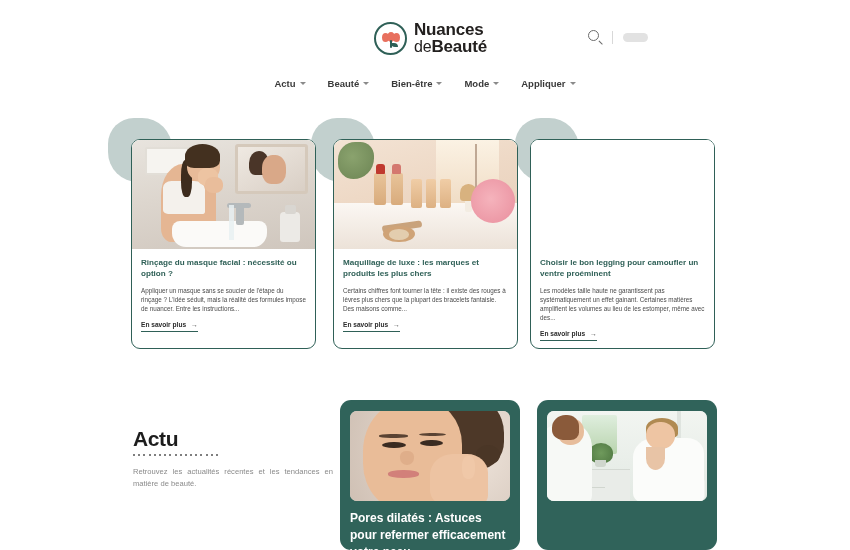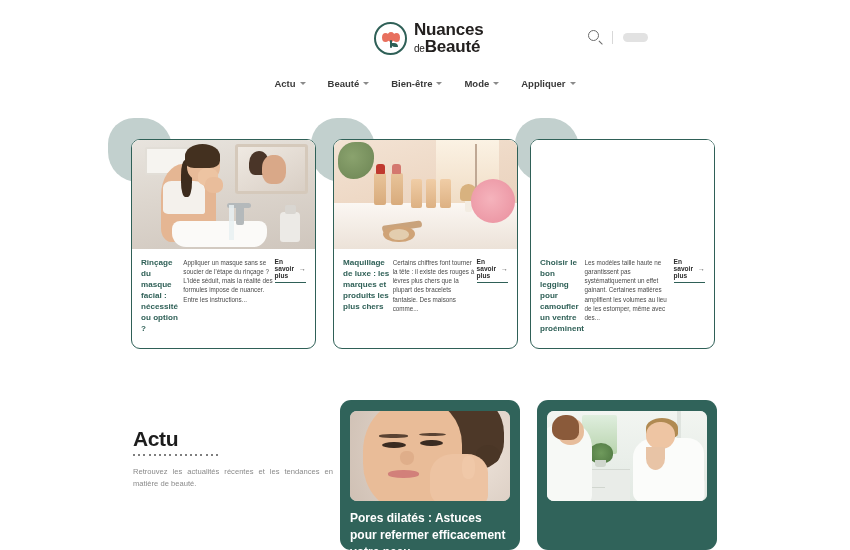--- a/index.html
+++ b/index.html
@@ -31,21 +31,21 @@
     position:absolute; width:2px; height:8px; background:#2f6057;
     left:50%; margin-left:-1px; bottom:5px; border-radius:1px;
   }
   .logo-mark .leaf {
     position:absolute; width:7px; height:4px; background:#2f6057;
     border-radius:0 7px 0 7px; left:50%; bottom:6px;
   }
   .logo-text { line-height:1.02; color:#23201f; }
   .logo-text .l1 { font-size:17px; font-weight:700; letter-spacing:-.2px; }
   .logo-text .l2 { font-size:17px; font-weight:700; letter-spacing:-.2px; }
-  .logo-text .l2 .de { font-weight:400; font-size:10px; }
+  .logo-text .l2 .de { font-weight:400; font-size:16px; }
 
   .header-actions { position:absolute; right:100px; top:30px; display:flex; align-items:center; gap:10px; }
   .search-icon { width:14px; height:14px; position:relative; display:block; cursor:pointer; }
   .search-icon .ring { position:absolute; width:11px;height:11px;border:1.4px solid #6b6b6b;border-radius:50%; left:0; top:0;}
   .search-icon .hdl { position:absolute; width:5px;height:1.4px;background:#6b6b6b; right:-1px; bottom:1px; transform:rotate(45deg); }
   .sep { width:1px; height:13px; background:#d8d8d8; }
   .pill { width:25px; height:9px; border-radius:6px; background:#e2e2e2; display:block; }
 
   
   .nav { position:absolute; left:0; top:78px; width:850px; display:flex; justify-content:center; gap:22px; }
@@ -61,21 +61,21 @@
   
   .card {
     position:absolute; top:139px; width:185px; height:210px;
     background:#ffffff; border:1.2px solid #2f6057; border-radius:9px;
     overflow:hidden; z-index:2; display:flex; flex-direction:column;
   }
   .card.c1 { left:131px; }
   .card.c2 { left:333px; }
   .card.c3 { left:530px; }
   .card-img { width:100%; height:109px; position:relative; overflow:hidden; background:#ffffff; flex:none; }
-  .card-body { padding:9px 9px 0 9px; flex:1; display:flex; }
+  .card-body { padding:9px 9px 0 9px; flex:1; display:flex; flex-direction:column; }
   .card-title { font-size:8.1px; font-weight:700; color:#2f6057; line-height:1.35; margin-bottom:6px; }
   .card-desc { font-size:6.3px; color:#4a4a4a; line-height:1.45; margin-bottom:8px; }
   .more { display:inline-flex; align-items:center; gap:5px; font-size:6.6px; font-weight:700; color:#2b2b2b;
           border-bottom:1.4px solid #2f6057; padding-bottom:3px; align-self:flex-start; cursor:pointer; }
   .more .arr { font-size:7px; color:#555; }
 
   
   .sc-bath { position:absolute; inset:0; background:linear-gradient(170deg,#e8e4de 0%, #ddd6ce 45%, #cfc6bd 100%); }
   .sc-bath .win { position:absolute; left:7%; top:6%; width:26%; height:26%; background:#f6f4f0; border:2px solid #e2ded7; border-radius:2px; }
   .sc-bath .mirror { position:absolute; right:4%; top:4%; width:40%; height:46%; background:linear-gradient(150deg,#efe9e2,#d9cfc5); border:3px solid #d5c9bb; border-radius:3px; }

